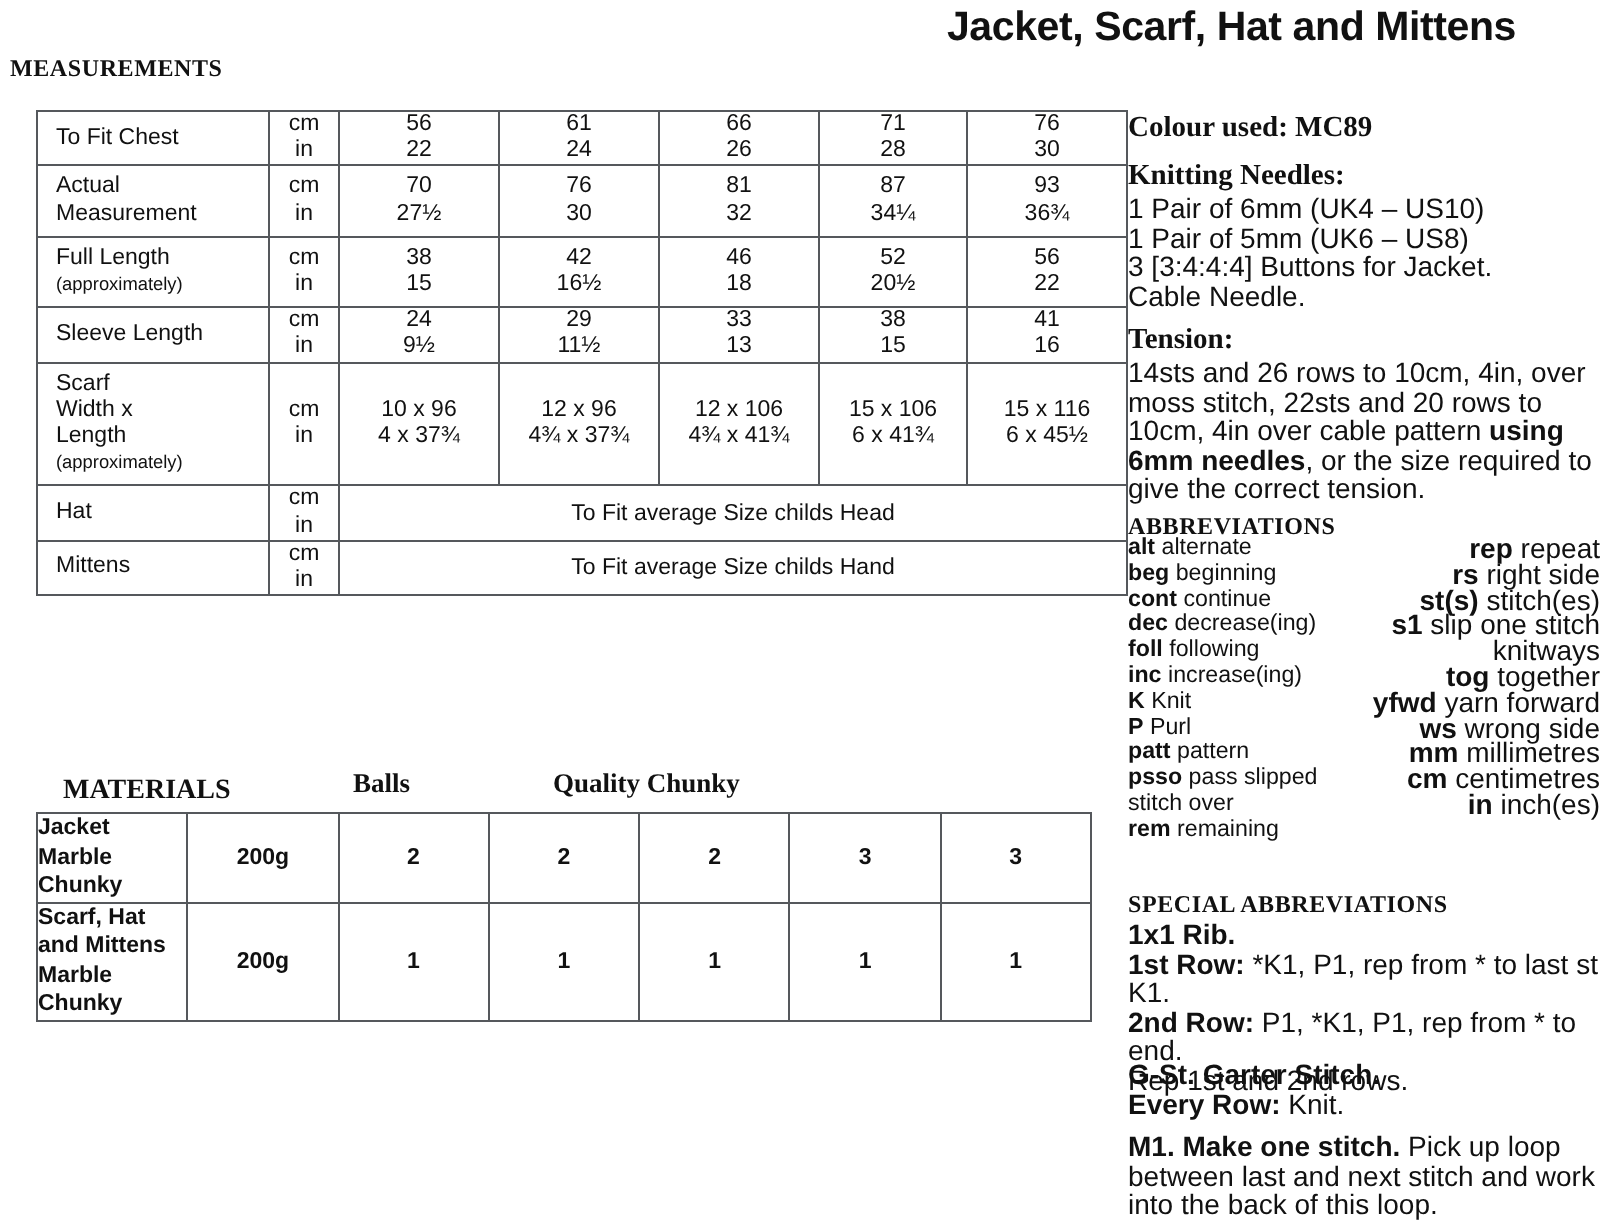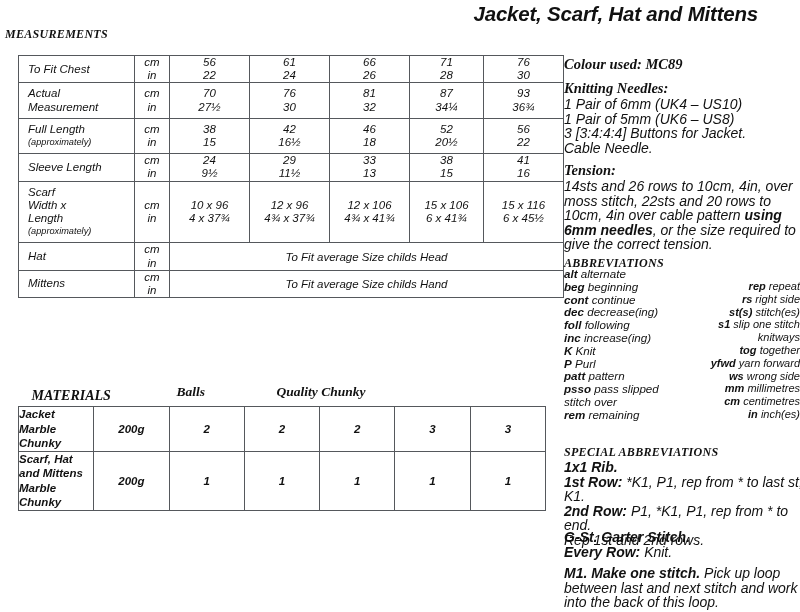--- a/index.html
+++ b/index.html
@@ -2,21 +2,21 @@
 <html><head>
 <meta charset="utf-8">
 <style>
   html,body{margin:0;padding:0;}
   body{
     width:800px;height:612px;
     background:#ffffff;color:#111111;
     font-family:"Liberation Sans", sans-serif;
     position:relative;overflow:hidden;
   }
-  .page{position:relative;width:768px;height:612px;font-style:italic;}
+  .page{position:relative;width:768px;height:612px;}
 
   
   .doc-title{
     position:absolute;right:10px;top:2px;
     font-family:"Liberation Sans", sans-serif;
     font-weight:bold;font-size:20.5px;letter-spacing:-0.2px;
     white-space:nowrap;
   }
 
   
@@ -82,21 +82,21 @@
   }
   .r-body{font-size:14px;line-height:14.6px;margin:0;}
   .r-body b{font-weight:bold;}
 
   #colour-used{position:absolute;left:0;top:56px;}
   #needles-block{position:absolute;left:0;top:80px;width:236px;}
   #tension-block{position:absolute;left:0;top:162px;width:236px;}
   #abbrev-heading{position:absolute;left:0;top:256px;}
   .abbr-cols{position:absolute;top:268px;left:0;width:236px;}
   .abbr-col-l{position:absolute;left:0;top:0;width:116px;font-size:11.6px;line-height:12.8px;}
-  .abbr-col-r{position:absolute;left:122px;top:12px;width:114px;font-size:11px;line-height:12.8px;}
+  .abbr-col-r{position:absolute;left:122px;top:0;width:114px;font-size:14px;line-height:12.8px;}
   .abbr-col-r .ab{text-align:right;}
   .ab b{font-weight:bold;}
   #special-block{position:absolute;left:0;top:445px;width:240px;}
   #gst-block{position:absolute;left:0;top:530px;width:240px;}
   #m1-block{position:absolute;left:0;top:566px;width:240px;}
 </style>
 </head>
 <body>
 
 <div class="page">

